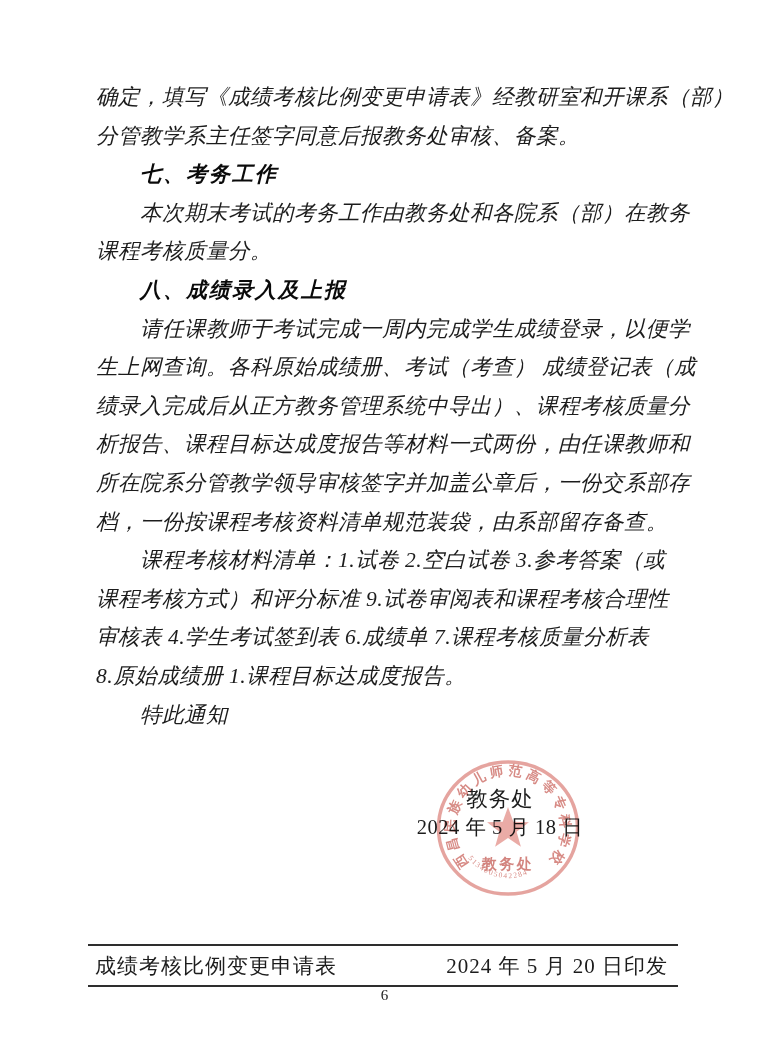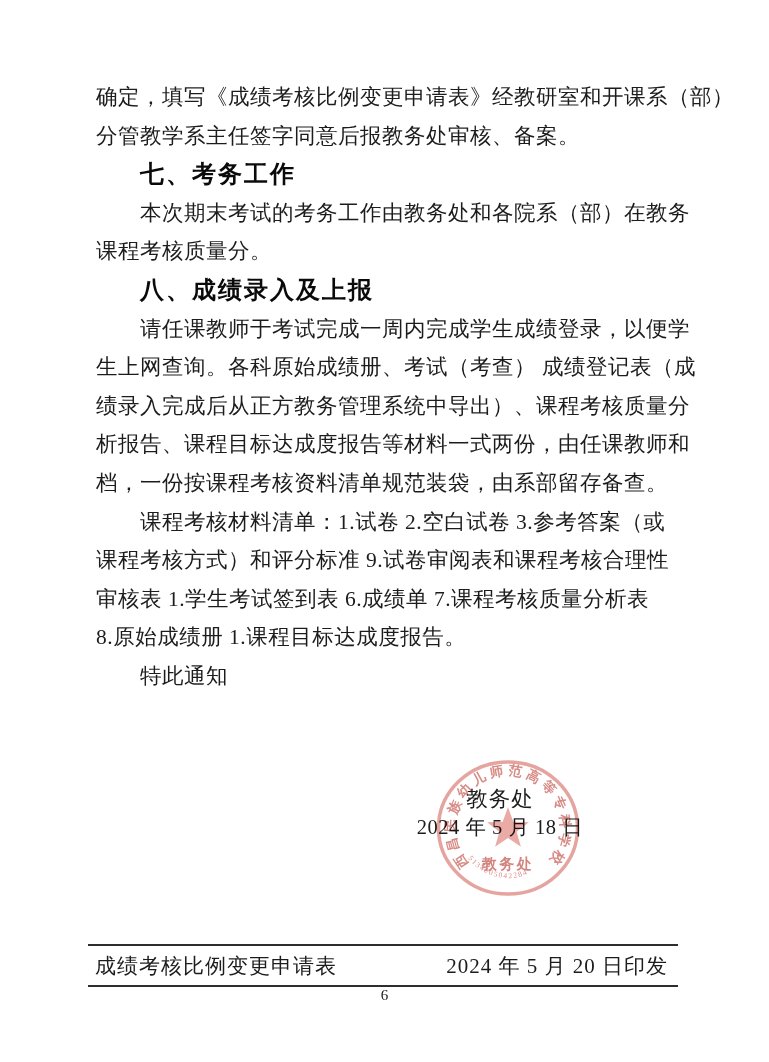--- a/index.html
+++ b/index.html
@@ -11,34 +11,35 @@
     background: #ffffff;
     overflow: hidden;
     font-family: "Liberation Serif", "DejaVu Serif", serif;
     color: #1c1c1c;
   }
   .doc-body {
     position: absolute;
     top: 78px;
     left: 96px;
     width: 625px;
+    font-style: italic;
   }
   .line {
     display: block;
     white-space: nowrap;
     line-height: 38.6px;
     height: 38.6px;
     font-size: 21.5px;
     letter-spacing: 0.5px;
   }
   .line.indent { padding-left: 44px; }
   .line.heading {
     font-family: "Liberation Sans", "DejaVu Sans", sans-serif;
     font-weight: bold;
-    font-size: 24px;
+    font-size: 21px;
     letter-spacing: 2px;
     color: #0a0a0a;
   }
   .sign {
     position: absolute;
     left: 375px;
     top: 784px;
     width: 250px;
     text-align: center;
     z-index: 2;
@@ -120,24 +121,25 @@
       <div class="line body">确定，填写《成绩考核比例变更申请表》经教研室和开课系（部）</div>
       <div class="line body">分管教学系主任签字同意后报教务处审核、备案。</div>
       <div class="line heading indent">七、考务工作</div>
       <div class="line body indent">本次期末考试的考务工作由教务处和各院系（部）在教务</div>
       <div class="line body">课程考核质量分。</div>
       <div class="line heading indent">八、成绩录入及上报</div>
       <div class="line body indent">请任课教师于考试完成一周内完成学生成绩登录，以便学</div>
       <div class="line body">生上网查询。各科原始成绩册、考试（考查） 成绩登记表（成</div>
       <div class="line body">绩录入完成后从正方教务管理系统中导出）、课程考核质量分</div>
       <div class="line body">析报告、课程目标达成度报告等材料一式两份，由任课教师和</div>
+      <div class="line body">所在院系分管教学领导审核签字并加盖公章后，一份交系部存</div>
       <div class="line body">档，一份按课程考核资料清单规范装袋，由系部留存备查。</div>
       <div class="line body indent">课程考核材料清单：1.试卷 2.空白试卷 3.参考答案（或</div>
       <div class="line body">课程考核方式）和评分标准 9.试卷审阅表和课程考核合理性</div>
-      <div class="line body">审核表 1.学生考试签到表 6.成绩单 7.课程考核质量分析表</div>
+      <div class="line body">审核表 4.学生考试签到表 6.成绩单 7.课程考核质量分析表</div>
       <div class="line body">8.原始成绩册 1.课程目标达成度报告。</div>
       <div class="line body indent">特此通知</div>
     </div>
 
   <div class="sign">
     <div class="office">教务处</div>
     <div class="date">2024 年 5 月 18 日</div>
   </div>
 
   <div class="seal">

